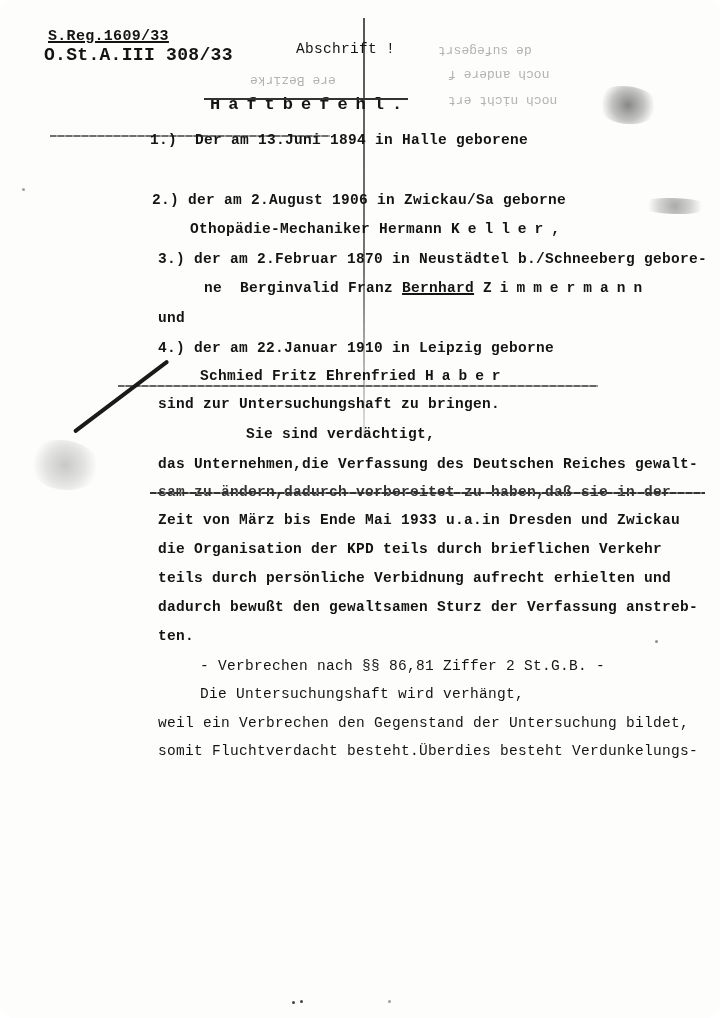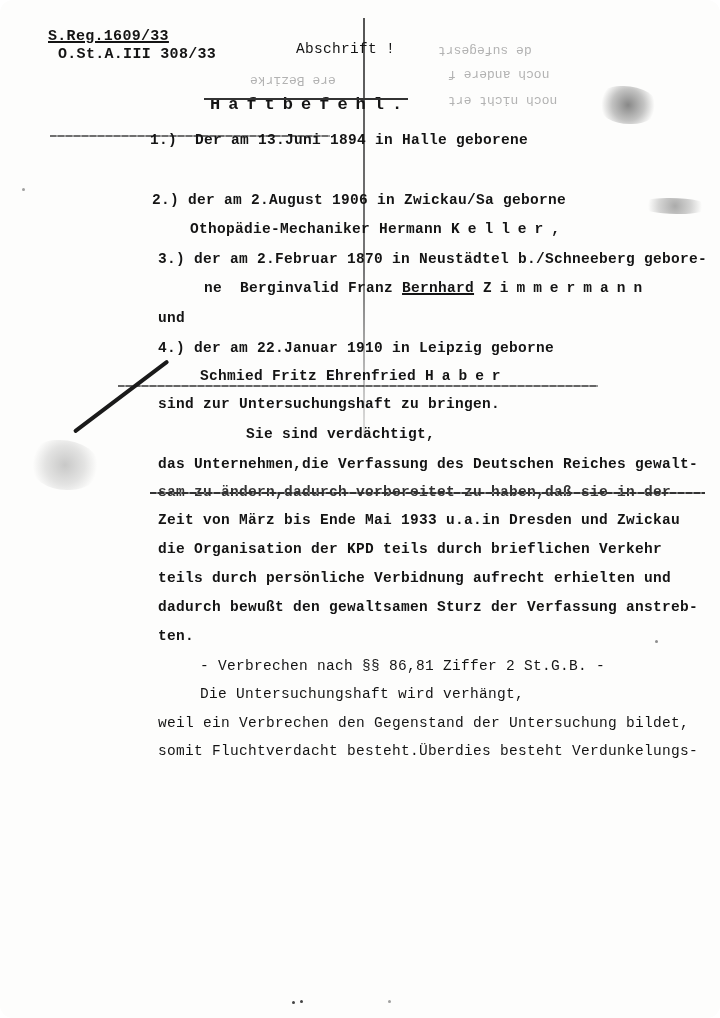--- a/index.html
+++ b/index.html
@@ -46,21 +46,21 @@
   .speck { position: absolute; width: 3px; height: 3px; background: #444; border-radius: 50%; }
 </style>
 </head>
 <body>
 
 <div class="page">
 
   <div class="fold"></div>
 
   <div class="line ul" style="left:48px; top:28px; font-size:15px;">S.Reg.1609/33</div>
-  <div class="line" style="left:58px; top:46px; font-size:15px;">O.St.A.III 308/33</div>
+  <div class="line" style="left:44px; top:46px; font-size:18px;">O.St.A.III 308/33</div>
   <div class="line light" style="left:296px; top:16px;margin-top:24px;">Abschrift !</div>
 
   <div class="ghost" style="left:438px; top:42px;"><span class="mirror">de sufegesrt</span></div>
   <div class="ghost" style="left:448px; top:66px;"><span class="mirror">noch andere f</span></div>
   <div class="ghost" style="left:448px; top:92px;"><span class="mirror">noch nicht ert</span></div>
   <div class="ghost" style="left:250px; top:72px;"><span class="mirror">ere Bezirke</span></div>
 
   <div class="line spaced" style="left:210px; top:76px; font-size:17px;margin-top:20px;">Haftbefehl.</div>
   <div class="rule" style="left:204px; top:98px; width:204px;"></div>
 

